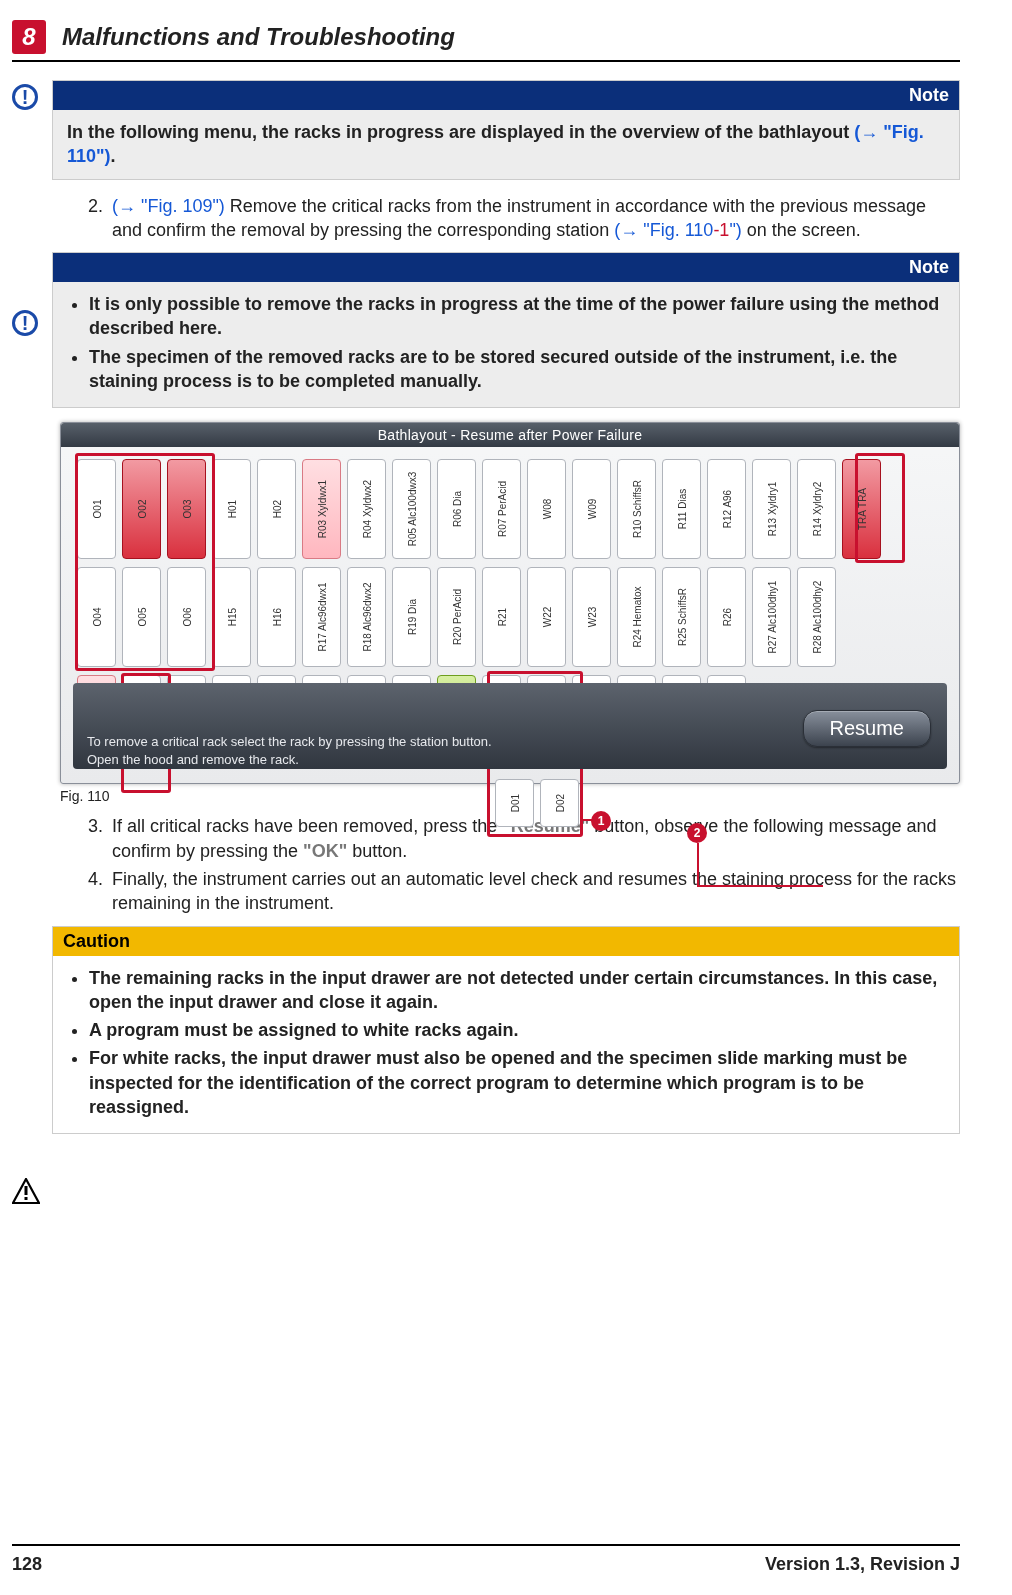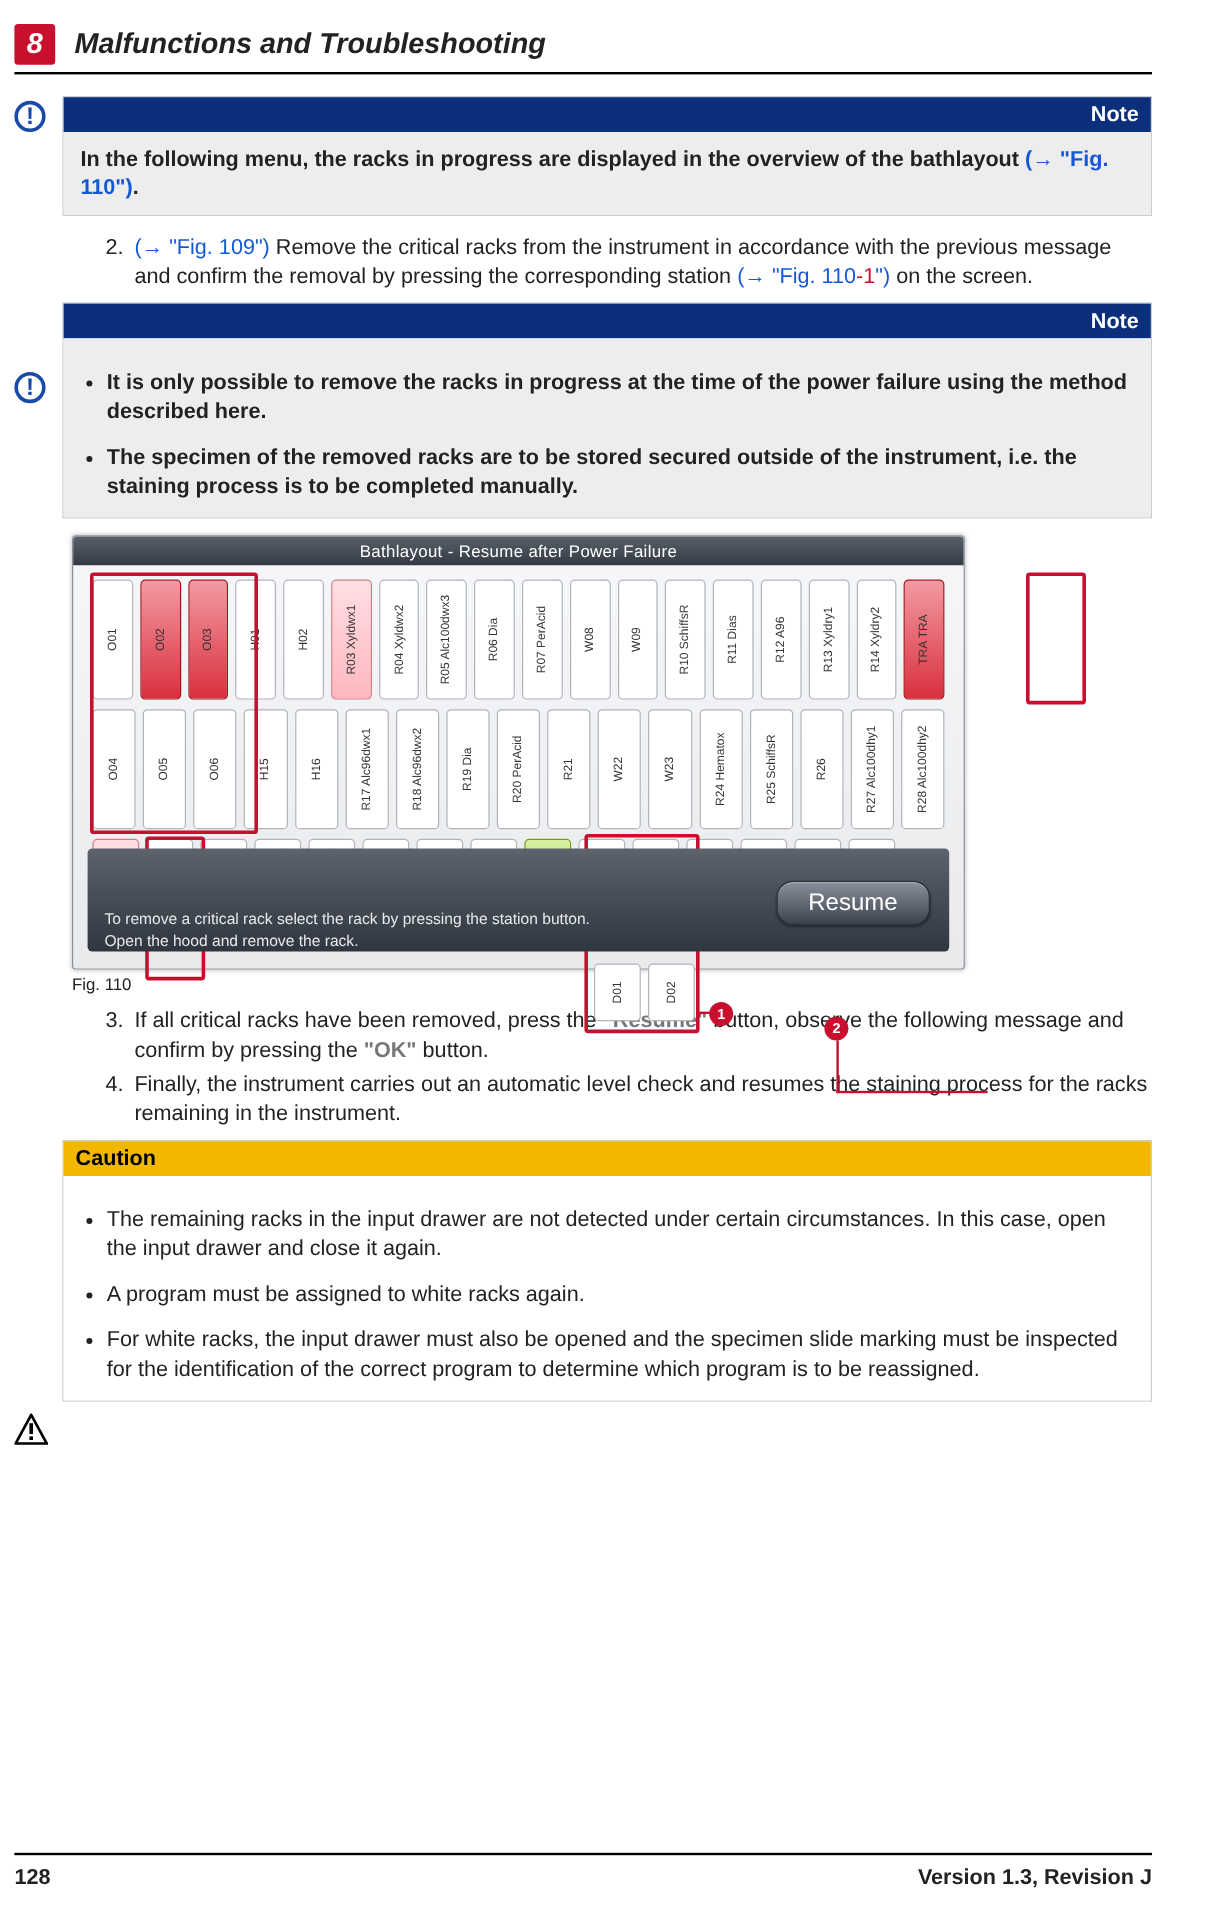--- a/index.html
+++ b/index.html
@@ -66,31 +66,30 @@
   .note-body {
     background: #ededed;
     padding: 10px 14px;
     font-weight: bold;
     font-stretch: condensed;
     line-height: 1.35;
   }
   .caution-body {
     background: #fff;
     padding: 10px 14px;
-    font-weight: normal;
+    font-weight: bold;
     font-stretch: condensed;
     line-height: 1.35;
   }
   .note-body ul, .caution-body ul {
     margin: 0;
     padding-left: 22px;
   }
   .note-body li, .caution-body li {
     margin-bottom: 4px;
-    margin-top: 14px;
   }
   .icon-circle {
     position: absolute;
     left: 12px;
     width: 26px;
     height: 26px;
   }
   .info-icon {
     border: 3px solid #1a4aa8;
     border-radius: 50%;
@@ -115,21 +114,21 @@
   .figure-wrap {
     margin: 10px 0 4px 48px;
   }
   .fig-caption {
     font-size: 14px;
     font-stretch: condensed;
     margin: 4px 0 10px 48px;
   }
   
   .bathlayout {
-    width: 744px;
+    width: 900px;
     background: linear-gradient(#f6f7f8, #e9eaec);
     border: 1px solid #8a8f99;
     border-radius: 3px;
     box-shadow: 0 0 4px rgba(0,0,0,.3);
     position: relative;
     padding-bottom: 14px;
   }
   .bathlayout .bl-title {
     background: linear-gradient(#58606a, #333a44);
     color: #fff;

